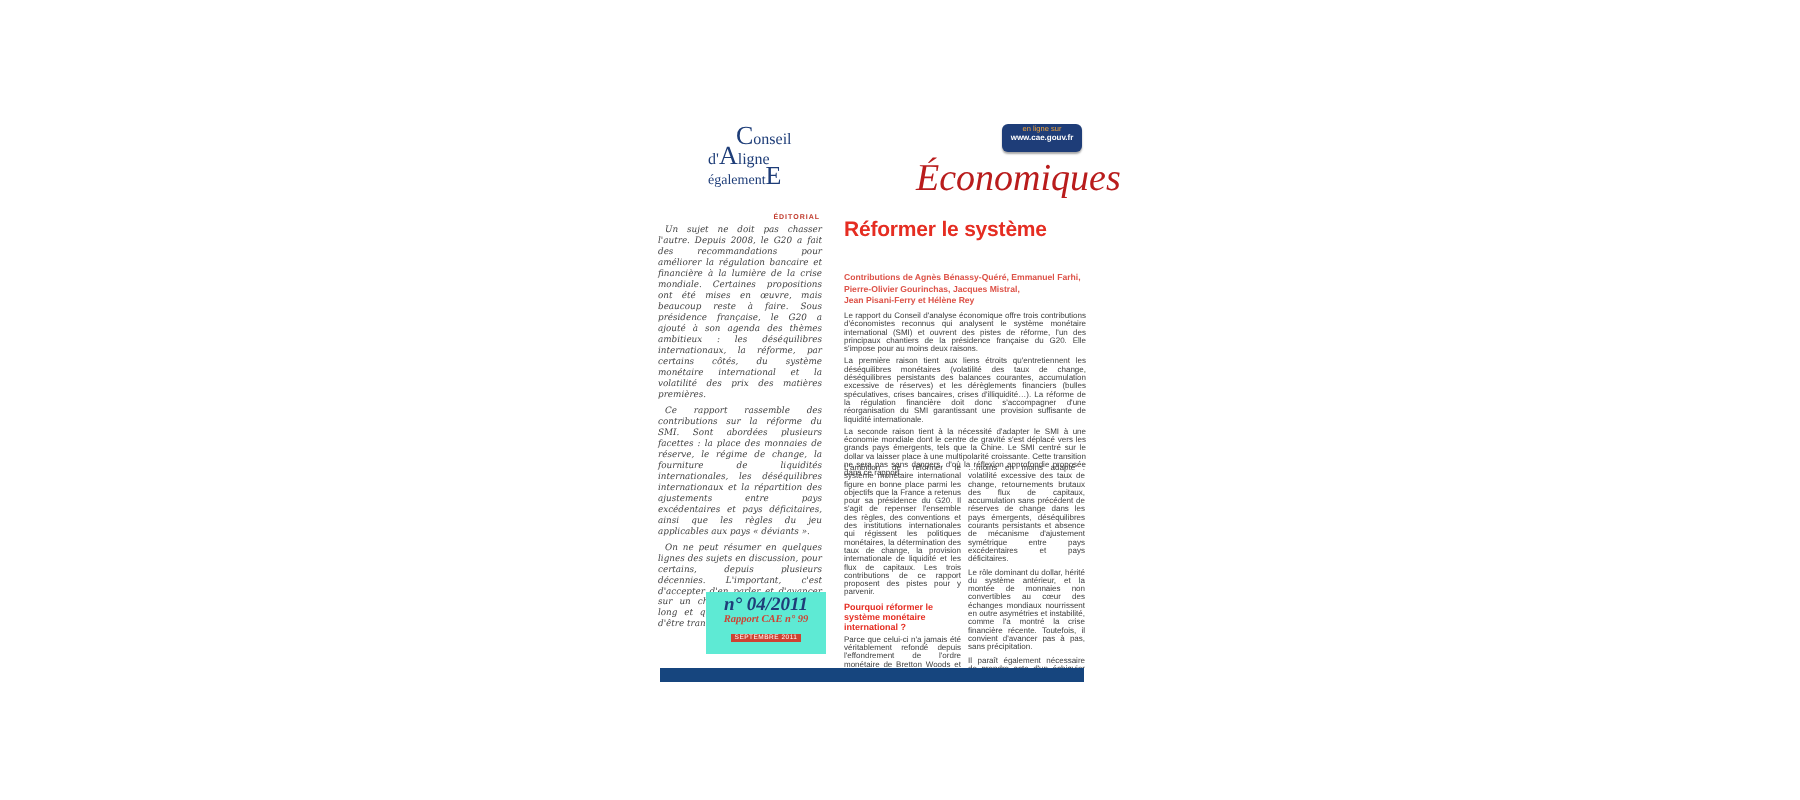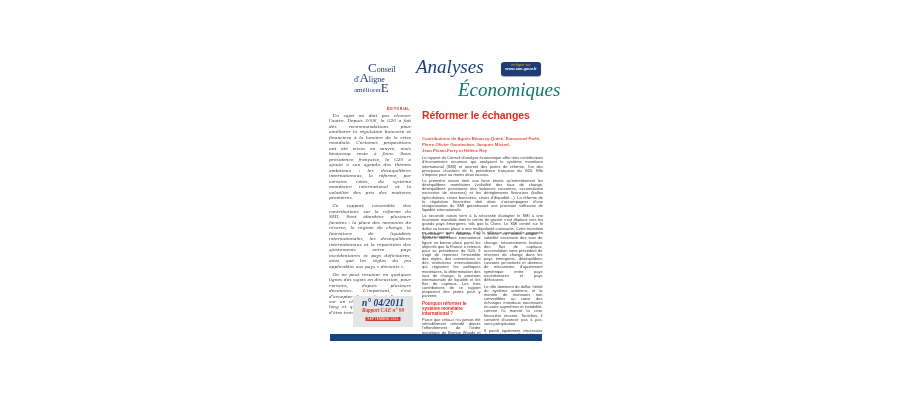--- a/index.html
+++ b/index.html
@@ -10,41 +10,41 @@
   
   .logo{left:354px;top:63px;width:56px;color:#1e3d78;font-family:"Liberation Serif",serif;
         line-height:0.78;}
   .logo .l1{margin-left:14px;font-size:8px;}
   .logo .l2{font-size:8px;}
   .logo .l3{font-size:7px;}
   .logo .lg{font-size:13px;}
 
   
   .mast1{left:416px;top:56px;font:italic 19px "Liberation Serif",serif;color:#1e3d78;}
-  .mast2{left:458px;top:79px;font:italic 19px "Liberation Serif",serif;color:#0f766e;}
+  .mast2{left:458px;top:79px;font:italic 19px "Liberation Serif",serif;color:#b91c1c;}
 
   
   .badge{left:501px;top:62px;width:40px;height:14px;background:#1e3d78;border-radius:3px;
          box-shadow:0 1px 1px rgba(0,0,0,.35);overflow:hidden;}
   .badge-in{width:80px;transform:scale(.5);transform-origin:top left;text-align:center;padding-top:1px;}
   .badge-l1{font-size:7.5px;color:#f0a43c;line-height:8px;}
   .badge-l2{font-size:8px;color:#ffffff;font-weight:bold;line-height:9px;}
 
   
   .edit{left:329px;top:107px;width:82px;}
   .edit-in{width:164px;transform:scale(.5);transform-origin:top left;}
   .edit-head{text-align:right;color:#c0392b;font:bold 7px "Liberation Sans",sans-serif;
              letter-spacing:1px;margin:0 2px 4px 0;}
   .edit p{font:italic 8.8px/1.25 "DejaVu Serif",serif;color:#3f3f3f;text-align:justify;
           text-indent:7px;margin:0 0 5px 0;}
   .edit-sig{text-align:right;color:#c0392b;font:bold italic 8.5px "DejaVu Serif",serif;
             margin-right:6px;}
 
   
-  .issue{left:353px;top:296px;width:60px;height:31px;background:#e5e5e5;overflow:hidden;}
+  .issue{left:353px;top:296px;width:60px;height:31px;background:#5eead4;overflow:hidden;}
   .issue-in{width:120px;transform:scale(.5);transform-origin:top left;text-align:center;padding-top:3px;}
   .issue-no{font:bold italic 19px "Liberation Serif",serif;color:#1e3d78;line-height:19px;}
   .issue-rep{font:bold italic 10.5px "Liberation Serif",serif;color:#cf4233;line-height:12px;}
   .issue-date{display:inline-block;background:#cf4233;color:#fff;font-size:6.5px;line-height:8px;
               letter-spacing:.5px;padding:0 4px;margin-top:2px;}
 
   
   .title{left:422px;top:110px;width:128px;font:bold 10.5px/1.07 "Liberation Sans",sans-serif;
          color:#e52d22;letter-spacing:-.1px;}
   .contrib{left:422px;top:136px;}
@@ -63,24 +63,23 @@
   .bar{left:330px;top:334px;width:212px;height:7px;background:#16457e;}
 </style>
 </head>
 <body>
 
 <div class="canvas">
 
   <div class="abs logo">
     <div class="l1"><span class="lg">C</span><span>onseil</span></div>
     <div class="l2"><span>d'</span><span class="lg">A</span><span>ligne</span></div>
-    <div class="l3"><span>améliorer</span><span class="lg">E</span></div>
+    <div class="l3"><span>également</span><span class="lg">E</span></div>
   </div>
 
-  <div class="abs mast1">Analyses</div>
   <div class="abs mast2">Économiques</div>
 
   <div class="abs badge">
     <div class="badge-in">
       <div class="badge-l1">en ligne sur</div>
       <div class="badge-l2">www.cae.gouv.fr</div>
     </div>
   </div>
 
   <div class="abs edit">
@@ -95,21 +94,21 @@
 
   <div class="abs issue">
     <div class="issue-in">
       <div class="issue-no">n° 04/2011</div>
       <div class="issue-rep">Rapport CAE n° 99</div>
       <div class="issue-date">SEPTEMBRE 2011</div>
     </div>
   </div>
 
   <div class="abs title">
-    <div>Réformer le échanges</div>
+    <div>Réformer le système</div>
   </div>
 
   <div class="abs contrib">
     <div class="contrib-in">
       <div>Contributions de Agnès Bénassy-Quéré, Emmanuel Farhi,</div>
       <div>Pierre-Olivier Gourinchas, Jacques Mistral,</div>
       <div>Jean Pisani-Ferry et Hélène Rey</div>
     </div>
   </div>
 

